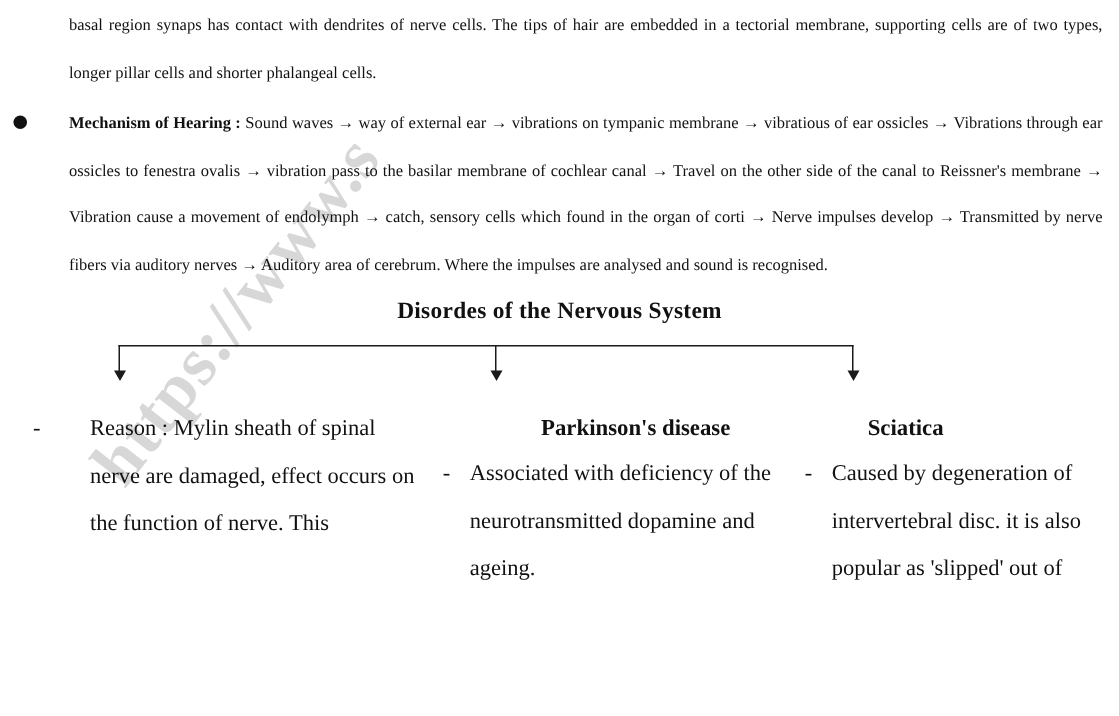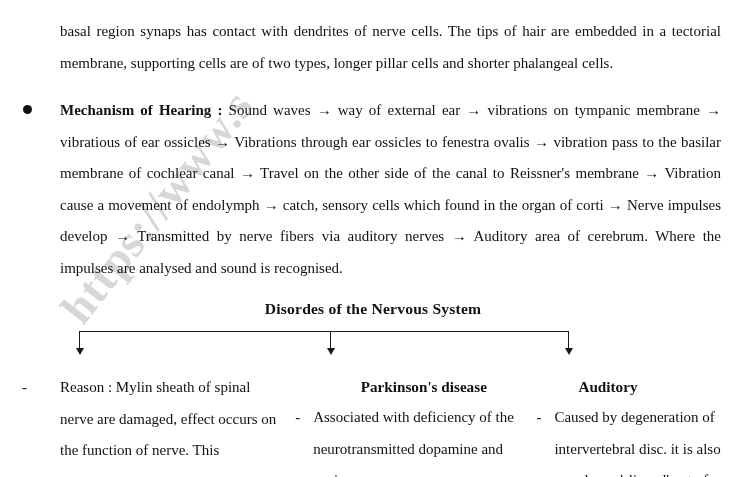--- a/index.html
+++ b/index.html
@@ -39,22 +39,22 @@
   }
 
   
   #prose {
     position: relative;
     z-index: 2;
     padding: 0;
   }
   .para {
     position: relative;
-    margin: 16px;
-    font-size: 15px;
+    margin: 2px;
+    font-size: 11px;
     line-height: 31.5px;
     text-align: justify;
   }
   .para.plain {
     padding: 0 9px 0 44px;
   }
   .para.bulleted {
     padding: 0 9px 0 44px;
   }
   .bullet-dot {
@@ -207,21 +207,21 @@
     </div>
 
     <div class="col" id="col-2">
       <div class="col-heading">Parkinson's disease</div>
       <div class="col-body">
         <span class="dash">-</span><span>Associated with deficiency of the neurotransmitted dopamine and ageing.</span>
       </div>
     </div>
 
     <div class="col" id="col-3">
-      <div class="col-heading">Auditory</div>
+      <div class="col-heading">Sciatica</div>
       <div class="col-body">
         <span class="dash">-</span><span>Caused by degeneration of intervertebral disc. it is also popular as 'slipped' out of</span>
       </div>
     </div>
 
   </div>
 
 </div>
 
 </body></html>

